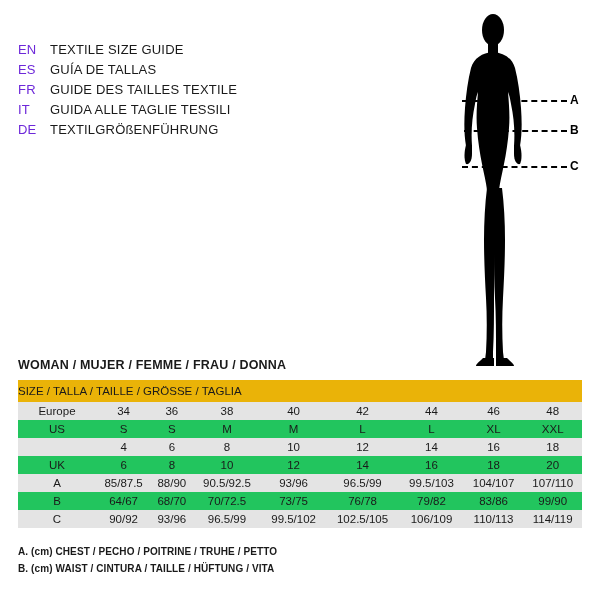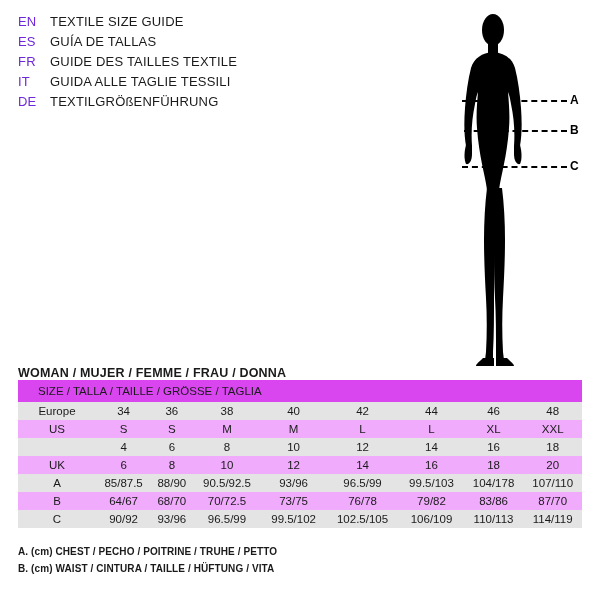--- a/index.html
+++ b/index.html
@@ -37,20 +37,21 @@
   .lang-code {
     width: 32px;
     flex: 0 0 32px;
     font-size: 13px;
     color: #6d28d9;
   }
   .lang-text {
     font-size: 13px;
     color: #1a1a1a;
     white-space: nowrap;
+    margin-top: 28px;
   }
   
   .figure-area {
     position: absolute;
     left: 420px;
     top: 8px;
     width: 175px;
     height: 365px;
   }
   .figure-svg {
@@ -71,21 +72,20 @@
     color: #000;
   }
   
   .woman-title {
     position: absolute;
     left: 18px;
     top: 358px;
     font-size: 12.5px;
     font-weight: bold;
     letter-spacing: 0.2px;
-    margin-top: 8px;
   }
   
   .table-wrap {
     position: absolute;
     left: 18px;
     top: 380px;
     width: 564px;
   }
   table.size-table {
     border-collapse: collapse;
@@ -99,30 +99,30 @@
     text-align: center;
     color: #1a1a1a;
     white-space: nowrap;
   }
   td.rowhead {
     text-align: left;
     padding-left: 4px;
     width: 78px;
   }
   tr.head-row td {
-    background: #d946ef;
+    background: #eab308;
     font-weight: normal;
     text-align: left;
-    padding-left: 20px;
+    padding-left: 0;
     font-size: 11.5px;
     height: 22px;
     line-height: 19px;
   }
   tr.shade td { background: #e4e4e4; }
-  tr.plain td { background: #f0abfc; }
+  tr.plain td { background: #22c55e; }
   
   .legend {
     position: absolute;
     left: 18px;
     top: 543px;
     width: 560px;
   }
   .legend-row {
     font-size: 10px;
     font-weight: bold;
@@ -278,34 +278,34 @@
         </tr>
 
         <tr class="shade">
           <td class="rowhead">A</td>
           <td>85/87.5</td>
           <td>88/90</td>
           <td>90.5/92.5</td>
           <td>93/96</td>
           <td>96.5/99</td>
           <td>99.5/103</td>
-          <td>104/178</td>
+          <td>104/107</td>
           <td>107/110</td>
         </tr>
 
         <tr class="plain">
           <td class="rowhead">B</td>
           <td>64/67</td>
           <td>68/70</td>
           <td>70/72.5</td>
           <td>73/75</td>
           <td>76/78</td>
           <td>79/82</td>
           <td>83/86</td>
-          <td>87/70</td>
+          <td>99/90</td>
         </tr>
 
         <tr class="shade">
           <td class="rowhead">C</td>
           <td>90/92</td>
           <td>93/96</td>
           <td>96.5/99</td>
           <td>99.5/102</td>
           <td>102.5/105</td>
           <td>106/109</td>

